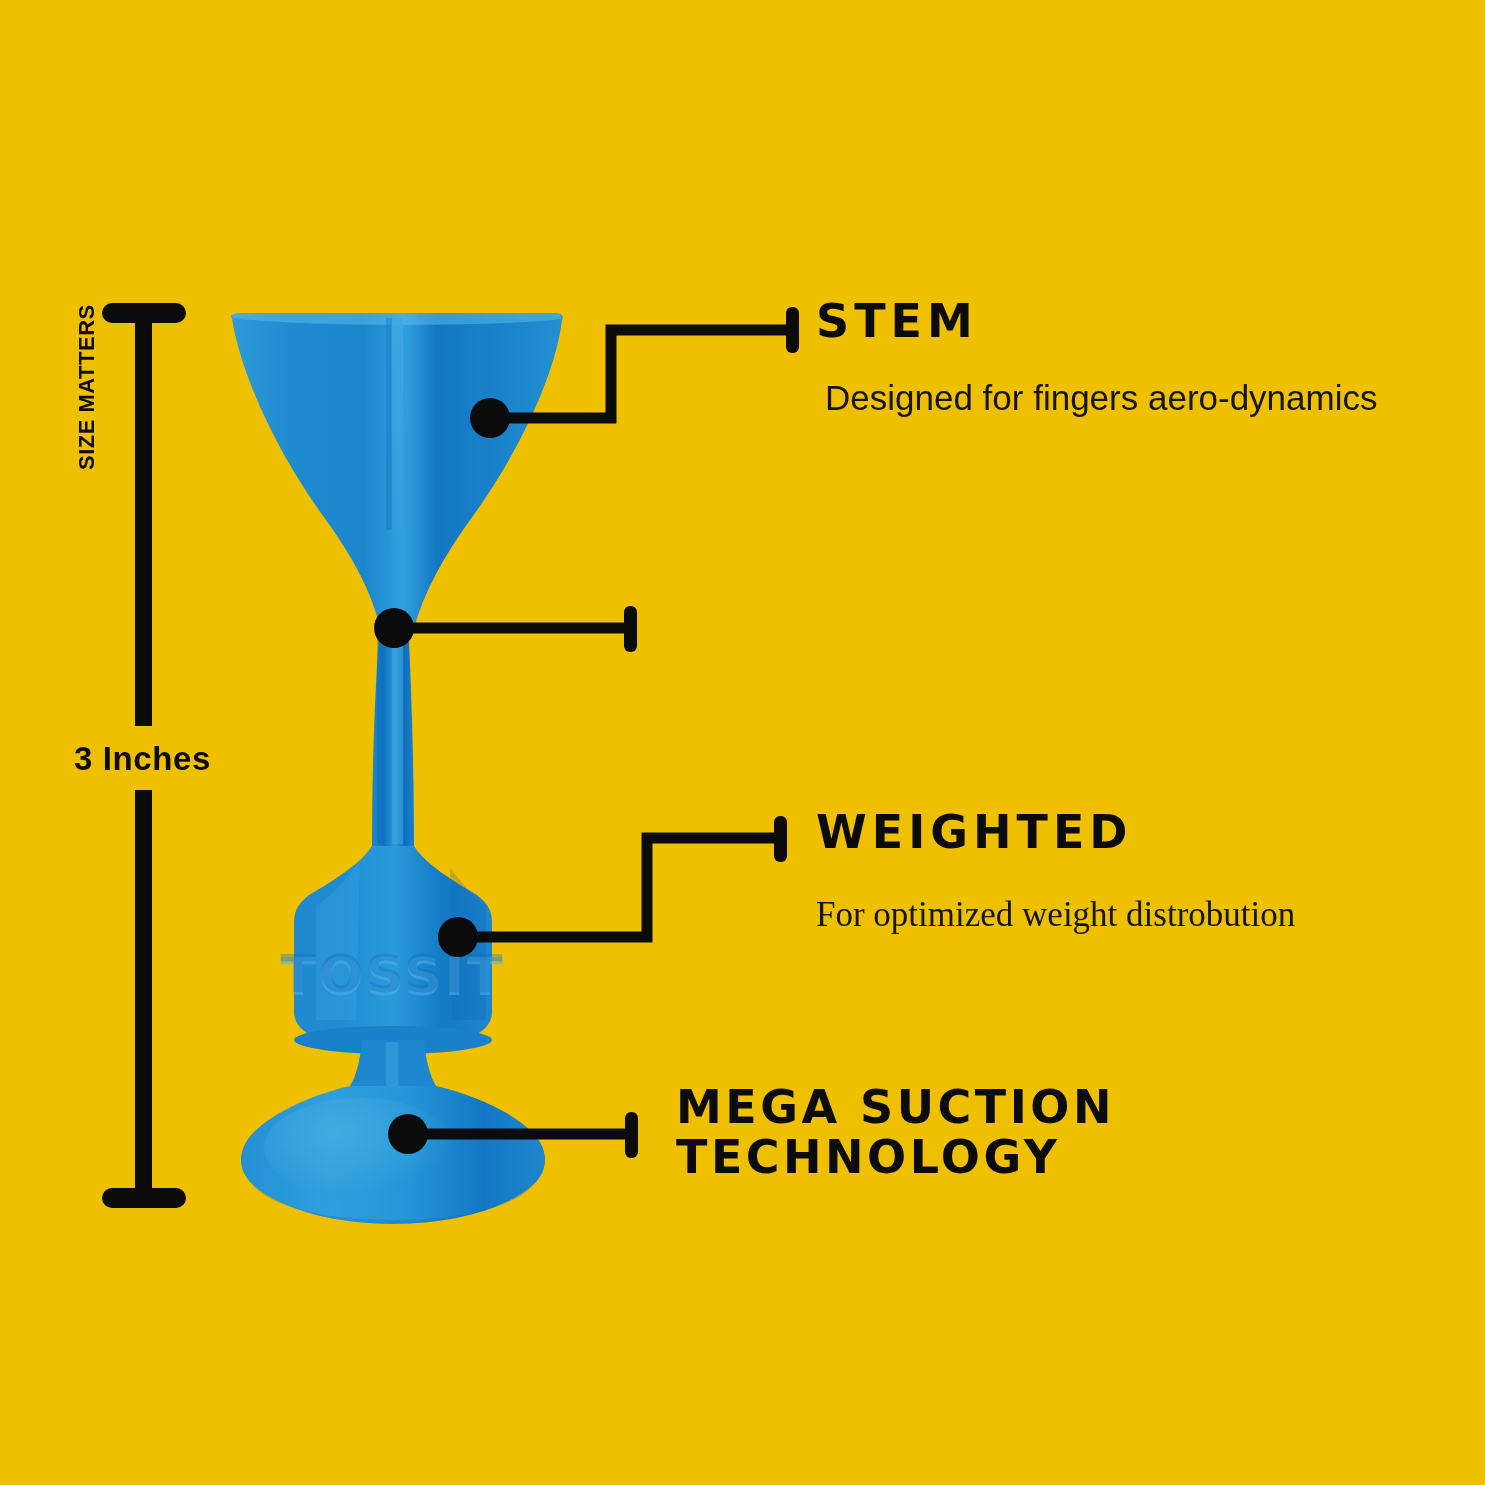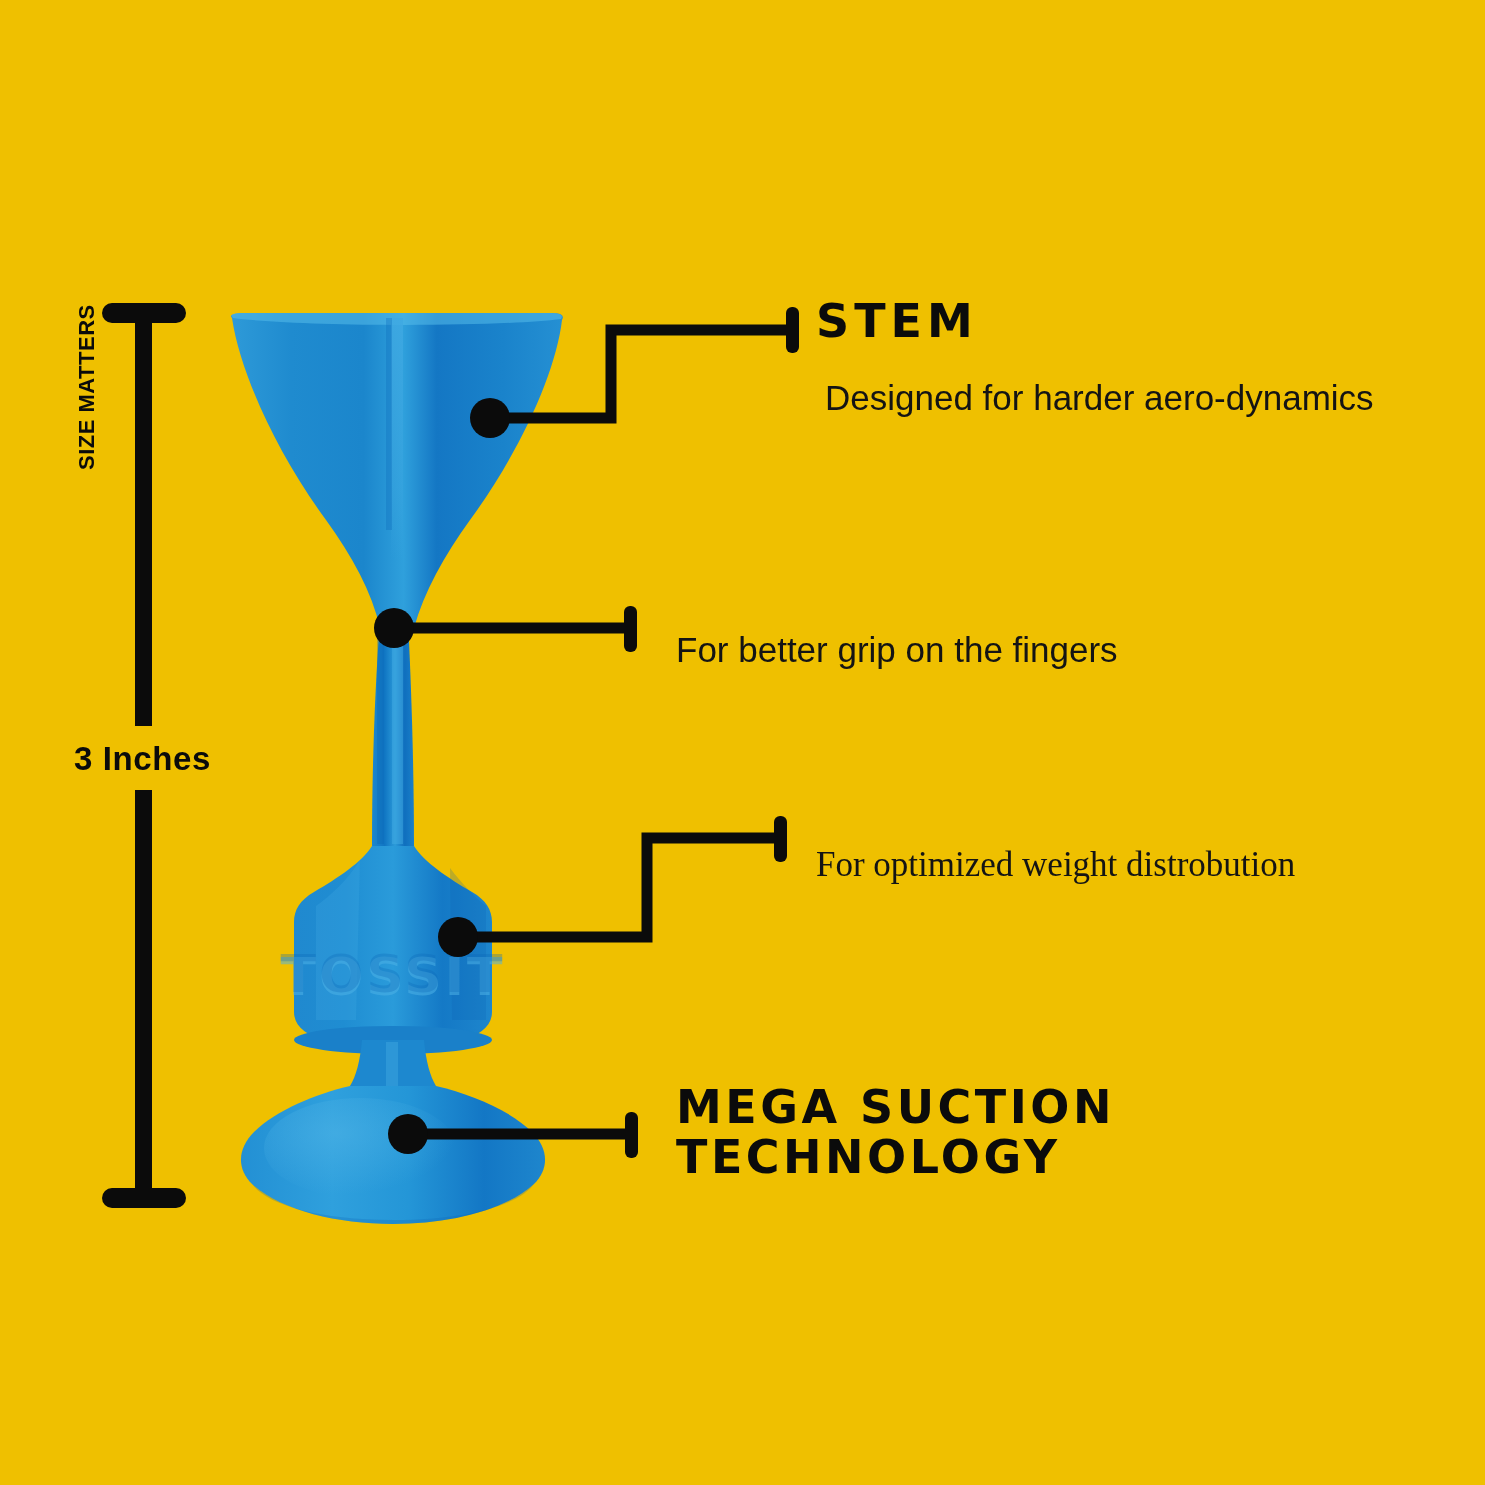--- a/index.html
+++ b/index.html
@@ -252,28 +252,28 @@
 
     <g>
       <path d="M 410,1134 L 631,1134"></path>
       <rect x="625" y="1112" width="13" height="46" rx="6" fill="#0B0B0B" stroke="none"></rect>
       <circle cx="408" cy="1134" r="20" fill="#0B0B0B" stroke="none"></circle>
     </g>
   </svg>
 
   <div class="callout" id="c-fins">
     <div class="callout-title wide">STEM</div>
-    <div class="callout-sub">Designed for harder aero-dynamics</div>
+    <div class="callout-sub">Designed for fingers aero-dynamics</div>
   </div>
 
   <div class="callout" id="c-stem">
-    <div class="callout-sub">For better grip on the fingers</div>
   </div>
 
   <div class="callout" id="c-weight">
+    <div class="callout-title wide">WEIGHTED</div>
     <div class="callout-sub">For optimized weight distrobution</div>
   </div>
 
   <div class="callout" id="c-suction">
     <div class="callout-title">MEGA SUCTION
 TECHNOLOGY</div>
   </div>
 
 </div>
 

